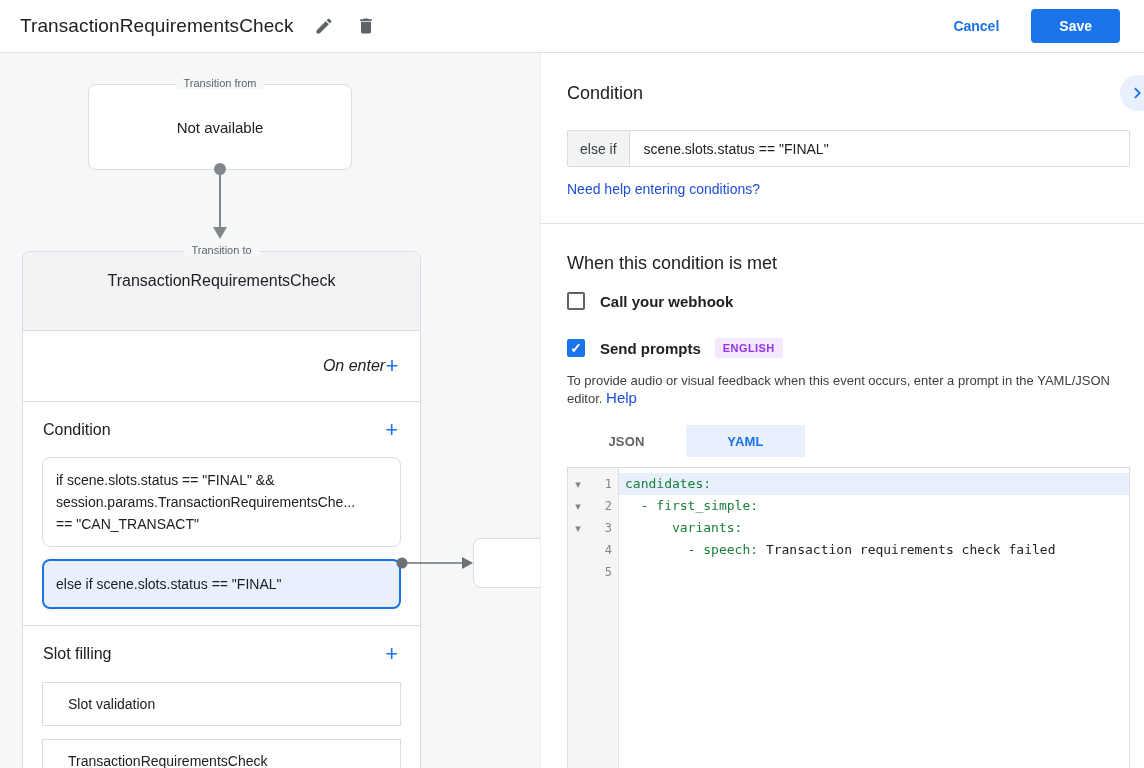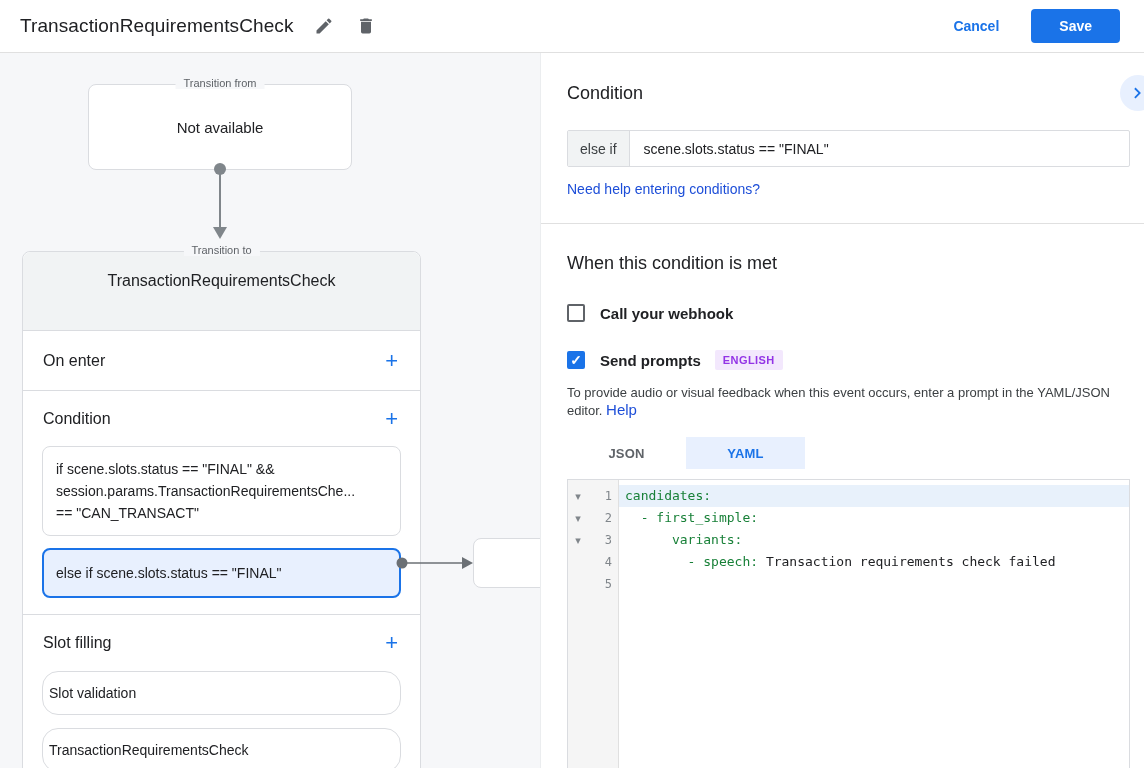--- a/index.html
+++ b/index.html
@@ -29,32 +29,32 @@
 
   .flow-svg { position:absolute; overflow:visible; }
 
   .scene-card { position:absolute; left:22px; top:198px; width:399px; height:620px;
     background:#fff; border:1px solid #dadce0; border-radius:8px; }
   .scene-header { background:#f1f3f4; border-bottom:1px solid #dadce0; border-radius:8px 8px 0 0;
     height:79px; text-align:center; padding-top:20px; }
   .scene-title { font-size:16px; color:#202124; }
   .scene-sub { font-size:12px; color:#5f6368; margin-top:6px; }
 
-  .card-row { display:flex; align-items:center; justify-content:space-between;
-    padding:0 22px 0 20px; height:60px; border-bottom:1px solid #dadce0; }
+  .card-row { display:flex; align-items:center; justify-content:flex-end;
+    padding:0 22px 0 20px; height:71px; border-bottom:1px solid #dadce0;font-style:italic; }
   .card-row-label, .sec-label { font-size:16px; color:#202124; }
   .plus { color:#1a73e8; font-size:22px; font-weight:400; line-height:20px; cursor:pointer; }
 
   .card-section { padding:13px 19px 16px 19px; border-bottom:1px solid #dadce0; }
   .sec-head { display:flex; align-items:center; justify-content:space-between; padding:0 3px 0 1px; height:30px; }
   .cond-box { background:#fff; border:1px solid #dadce0; border-radius:8px; margin-top:12px;
     padding:11px 13px; font-size:14px; color:#202124; line-height:22px; white-space:pre-line; cursor:pointer; }
   .cond-box.selected { background:#e8f0fe; border:2px solid #1a73e8; padding:12px 12px; }
-  .slot-box { background:#fff; border:1px solid #dadce0; border-radius:16px; margin-top:13px;
-    padding:13px 6px; font-size:14px; color:#202124; cursor:pointer; }
+  .slot-box { background:#fff; border:1px solid #dadce0; border-radius:0; margin-top:13px;
+    padding:13px 25px; font-size:14px; color:#202124; cursor:pointer; }
 
   .target-box { position:absolute; left:473px; top:485px; width:90px; height:50px;
     background:#fff; border:1px solid #dadce0; border-radius:8px; }
 
   
   .panel { position:absolute; left:541px; top:53px; width:603px; height:715px; background:#fff; overflow:hidden; }
   .panel-pad { padding:0 14px 0 26px; }
   .panel-heading { font-size:18px; font-weight:400; color:#202124; margin-top:30px; }
   .collapse-btn { position:absolute; top:22px; left:579px; width:36px; height:36px; border-radius:50%;
     background:#e8f0fe; display:flex; align-items:center; justify-content:center; cursor:pointer; }
@@ -64,21 +64,21 @@
     display:flex; align-items:stretch; background:#fff; }
   .cond-prefix { background:#f1f3f4; border-right:1px solid #dadce0; padding:0 12px;
     display:flex; align-items:center; font-size:14px; color:#3c4043; }
   .cond-value { flex:1; display:flex; align-items:center; padding:0 14px; font-size:14px; color:#202124; }
 
   .link { color:#1d4ed8; font-size:14px; cursor:pointer; }
   .help-row { margin-top:13px; }
   .panel-divider { border-bottom:1px solid #e0e0e0; margin:25px -14px 0 -26px; }
 
   .when-heading { font-size:18px; font-weight:400; margin-top:29px; }
-  .check-row { display:flex; align-items:center; margin-top:30px; }
+  .check-row { display:flex; align-items:center; margin-top:18px; }
   .checkbox { width:18px; height:18px; border:2px solid #5f6368; border-radius:2px; cursor:pointer; flex:0 0 auto; }
   .checkbox.checked { background:#1a73e8; border-color:#1a73e8; color:#fff; font-size:14px; font-weight:700;
     display:flex; align-items:center; justify-content:center; }
   .check-label { font-size:15px; font-weight:700; color:#202124; margin-left:15px; }
   .badge { background:#f3e8fd; color:#9334e6; font-size:11px; font-weight:700; letter-spacing:.4px;
     padding:4px 8px; border-radius:2px; margin-left:14px; }
 
   .desc { margin-top:14px; font-size:13px; line-height:17px; color:#3c4043; max-width:560px; }
 
   .tabs { display:flex; margin-top:18px; }

